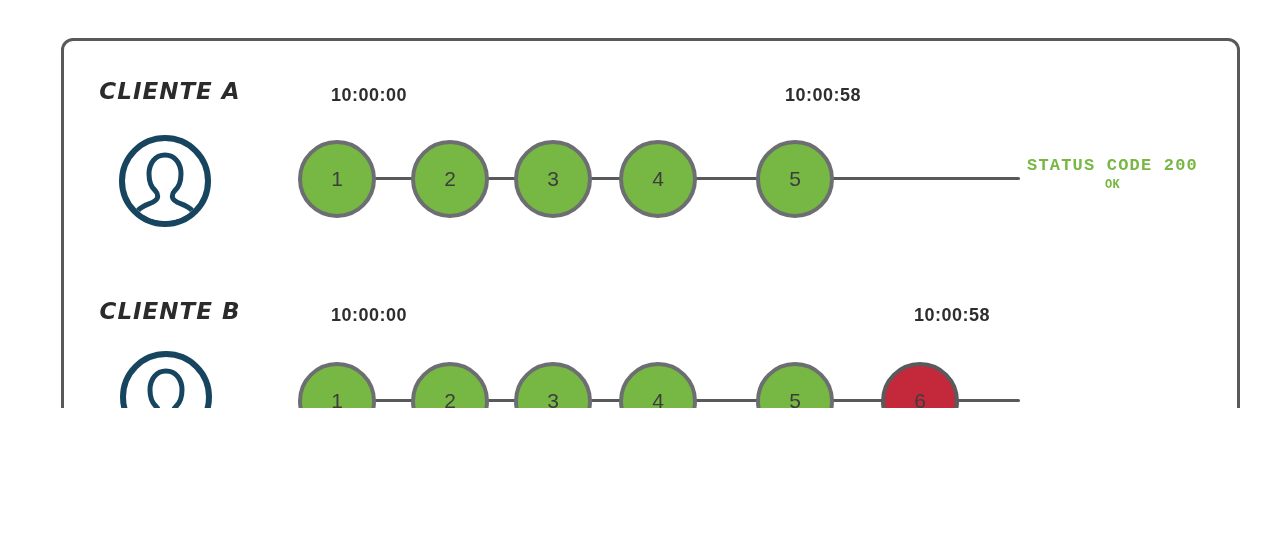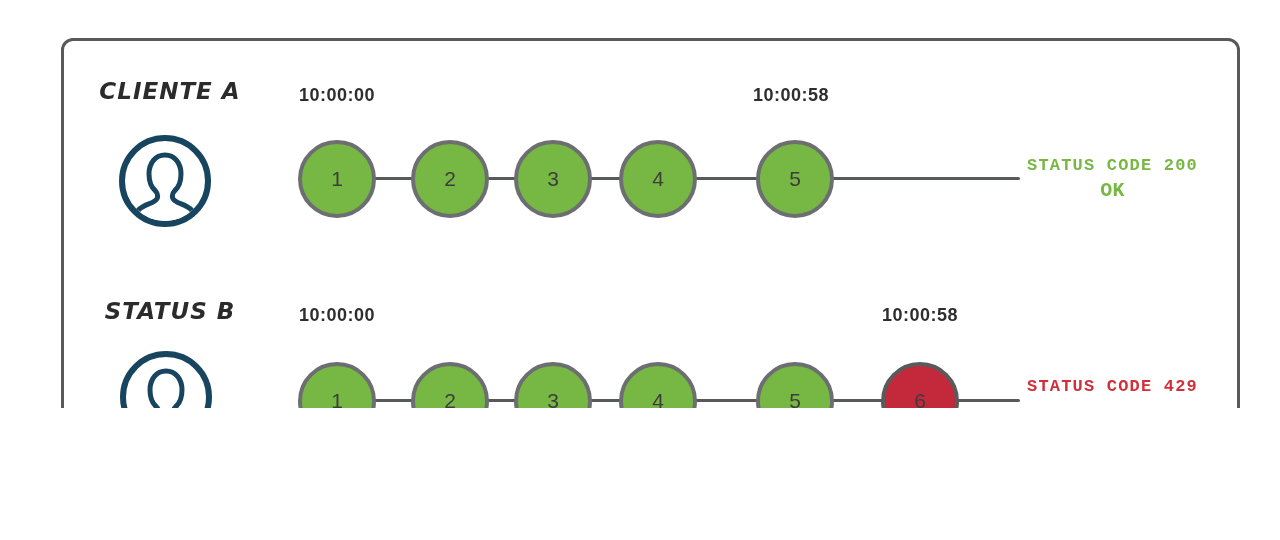--- a/index.html
+++ b/index.html
@@ -43,21 +43,21 @@
     width: 96px; height: 96px;
     color: var(--avatar);
   }
   .avatar.row-a { left: 117px; top: 133px; }
   .avatar.row-b { left: 118px; top: 349px; }
   .avatar svg { width: 100%; height: 100%; display: block; }
 
   .timestamp {
     position: absolute;
     width: 140px;
-    text-align: center;
+    text-align: right;
     font-weight: bold;
     font-size: 18px;
     letter-spacing: 0.5px;
     color: var(--timestamp-text);
     white-space: nowrap;
   }
 
   .track {
     position: absolute;
     height: 3px;
@@ -86,21 +86,21 @@
     left: 1005px;
     width: 215px;
     text-align: center;
     font-weight: bold;
     line-height: 1.25;
     font-family: Liberation Mono, monospace;
   }
   .status.ok { color: var(--ok-text); top: 155px; }
   .status.limited { color: var(--limited-text); top: 376px; }
   .status .status-line1 { font-size: 17px; letter-spacing: 1.2px; white-space: nowrap; }
-  .status .status-line2 { font-size: 20px; letter-spacing: 0.3px; margin-top: 2px; white-space: nowrap; }
+  .status .status-line2 { font-size: 12px; letter-spacing: 0.3px; margin-top: 2px; white-space: nowrap; }
 </style>
 </head>
 <body>
 
 <div class="screen">
 
   <div class="frame"></div>
 
   <div class="client-label row-a">CLIENTE A</div>
 
@@ -137,21 +137,21 @@
   </div>
   <div class="req-circle" style="left:756px; top:140px;" data-state="ok">
     <span class="num">5</span>
   </div>
 
   <div class="status ok">
     <div class="status-line1">STATUS CODE 200</div>
     <div class="status-line2">OK</div>
   </div>
 
-  <div class="client-label row-b">STATUS B</div>
+  <div class="client-label row-b">CLIENTE B</div>
 
   <div class="avatar row-b">
     <svg viewBox="0 0 96 96" aria-hidden="true">
       <defs>
           <clipPath id="clipB">
             <circle cx="48" cy="48" r="40"></circle>
           </clipPath>
         </defs>
       <circle cx="48" cy="48" r="43" fill="#ffffff" stroke="currentColor" stroke-width="6"></circle>
       <g clip-path="url(#clipB)">
@@ -178,16 +178,15 @@
     <span class="num">4</span>
   </div>
   <div class="req-circle" style="left:756px; top:362px;" data-state="ok">
     <span class="num">5</span>
   </div>
   <div class="req-circle" style="left:881px; top:362px;" data-state="limited">
     <span class="num">6</span>
   </div>
 
   <div class="status limited">
-    <div class="status-line1">STATUS CODE 429</div>
   </div>
 
 </div>
 
 </body></html>

